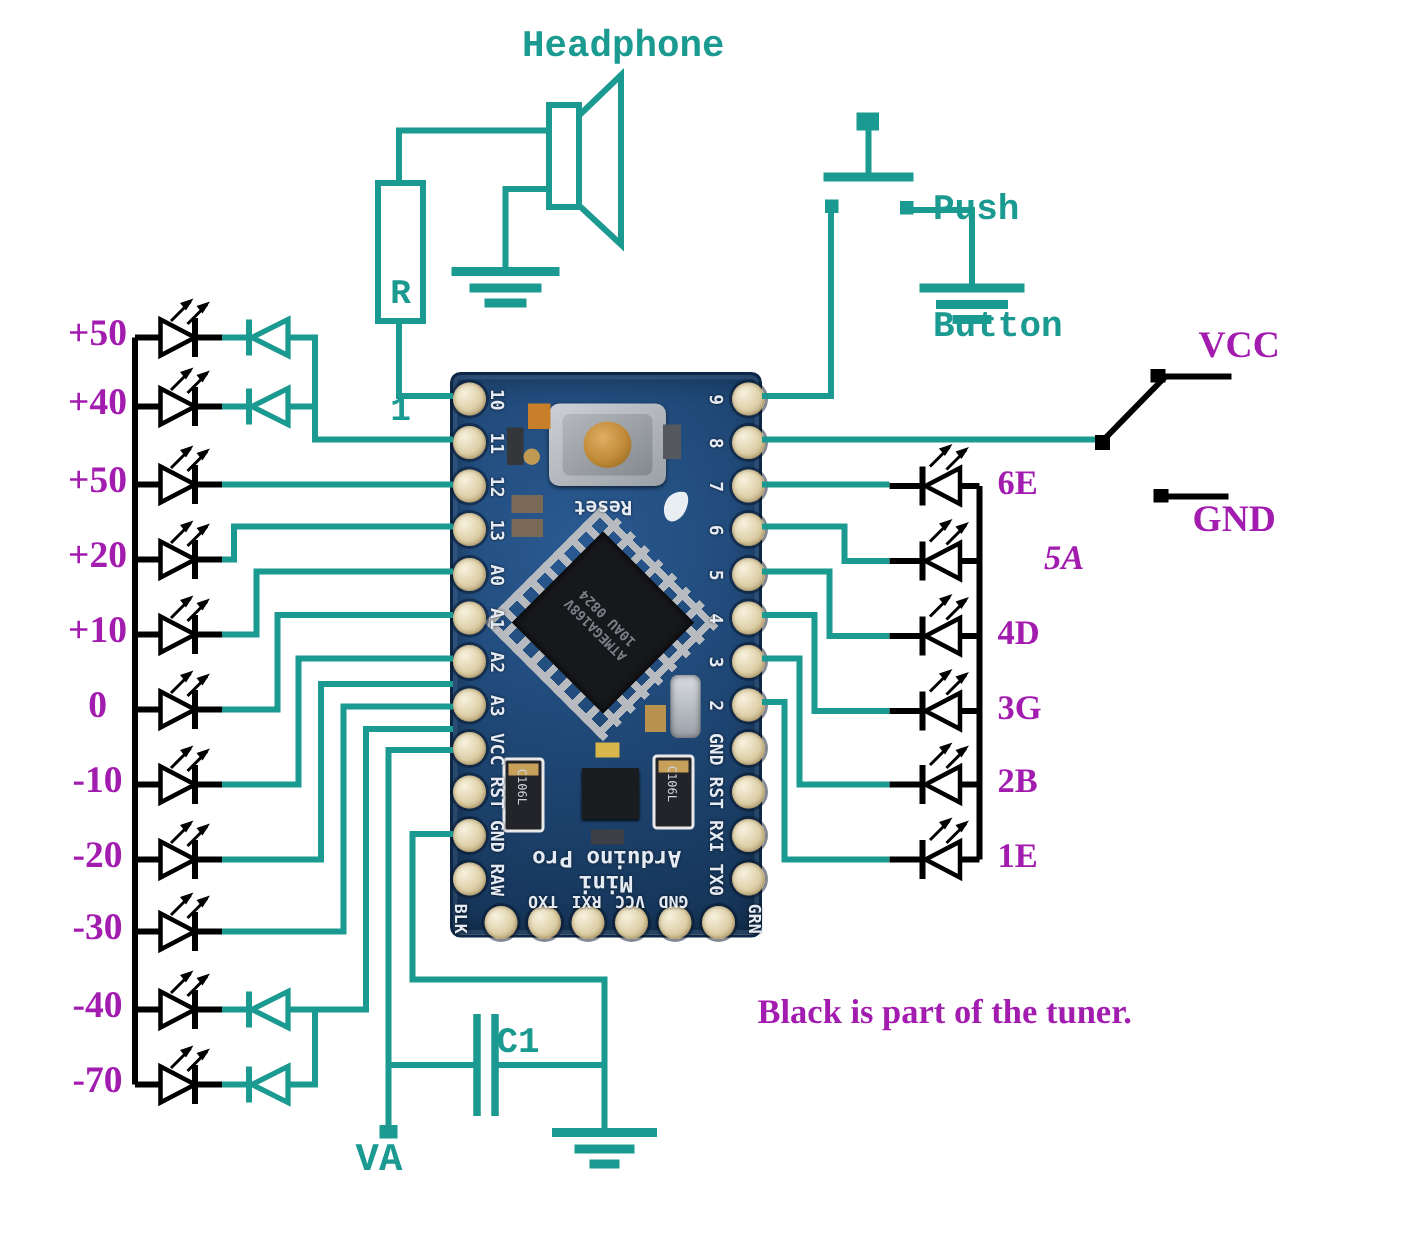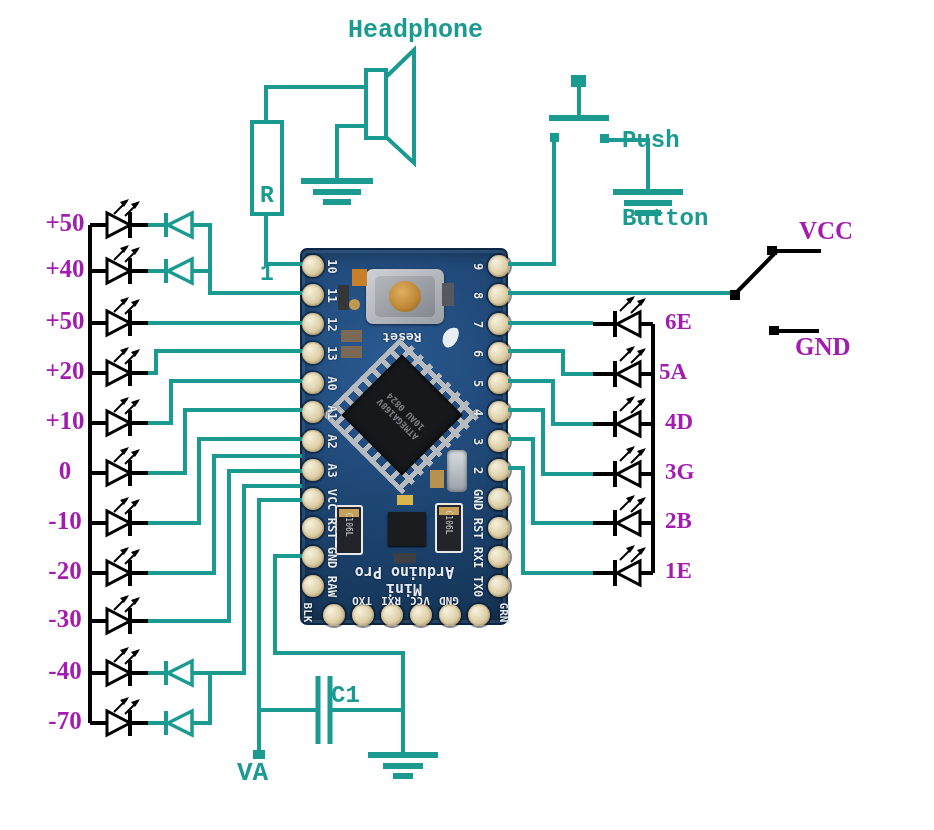--- a/index.html
+++ b/index.html
@@ -442,36 +442,37 @@
 
   <div class="abs lbl teal" style="left:331px;top:683px;font-size:24px;">C1</div>
 
   <div class="abs lbl teal" style="left:237px;top:760px;font-size:26px;">VA</div>
 
   <div class="abs lbl ink" style="left:799px;top:218px;font-size:25px;">VCC</div>
 
 
   <div class="abs lbl ink" style="left:795px;top:334px;font-size:25px;">GND</div>
 
+  <div class="abs lbl ink" style="left:505px;top:663px;font-size:23px;">Black is part of the tuner.</div>
 
 
   <div id="lled-labels">
       <div class="abs lbl ink" style="left: 30px; top: 210px; width: 70px; text-align: center; font-size: 25px;">+50</div>
       <div class="abs lbl ink" style="left: 30px; top: 256px; width: 70px; text-align: center; font-size: 25px;">+40</div>
       <div class="abs lbl ink" style="left: 30px; top: 308px; width: 70px; text-align: center; font-size: 25px;">+50</div>
       <div class="abs lbl ink" style="left: 30px; top: 358px; width: 70px; text-align: center; font-size: 25px;">+20</div>
       <div class="abs lbl ink" style="left: 30px; top: 408px; width: 70px; text-align: center; font-size: 25px;">+10</div>
       <div class="abs lbl ink" style="left: 30px; top: 458px; width: 70px; text-align: center; font-size: 25px;">0</div>
       <div class="abs lbl ink" style="left: 30px; top: 508px; width: 70px; text-align: center; font-size: 25px;">-10</div>
       <div class="abs lbl ink" style="left: 30px; top: 558px; width: 70px; text-align: center; font-size: 25px;">-20</div>
       <div class="abs lbl ink" style="left: 30px; top: 606px; width: 70px; text-align: center; font-size: 25px;">-30</div>
       <div class="abs lbl ink" style="left: 30px; top: 658px; width: 70px; text-align: center; font-size: 25px;">-40</div>
       <div class="abs lbl ink" style="left: 30px; top: 708px; width: 70px; text-align: center; font-size: 25px;">-70</div>
     </div>
   <div id="rled-labels">
       <div class="abs lbl ink" style="left: 665px; top: 310px; font-size: 23px;">6E</div>
-      <div class="abs lbl ink" style="left: 659px; top: 360px; font-size: 23px;">5A</div>
+      <div class="abs lbl ink" style="left: 696px; top: 360px; font-size: 23px; font-style: italic;">5A</div>
       <div class="abs lbl ink" style="left: 665px; top: 410px; font-size: 23px;">4D</div>
       <div class="abs lbl ink" style="left: 665px; top: 460px; font-size: 23px;">3G</div>
       <div class="abs lbl ink" style="left: 665px; top: 509px; font-size: 23px;">2B</div>
       <div class="abs lbl ink" style="left: 665px; top: 559px; font-size: 23px;">1E</div>
     </div>
 </div>
 
 </body></html>

